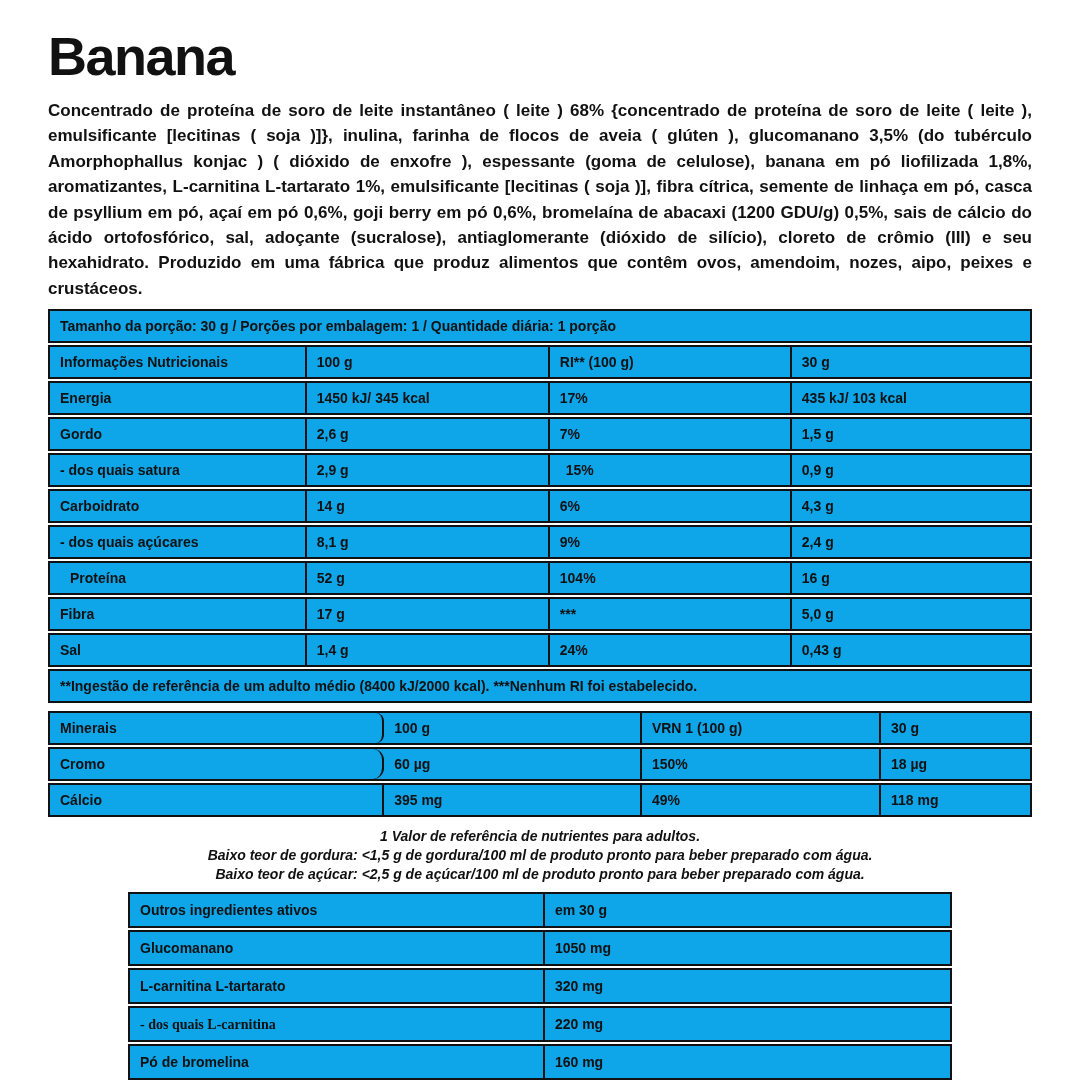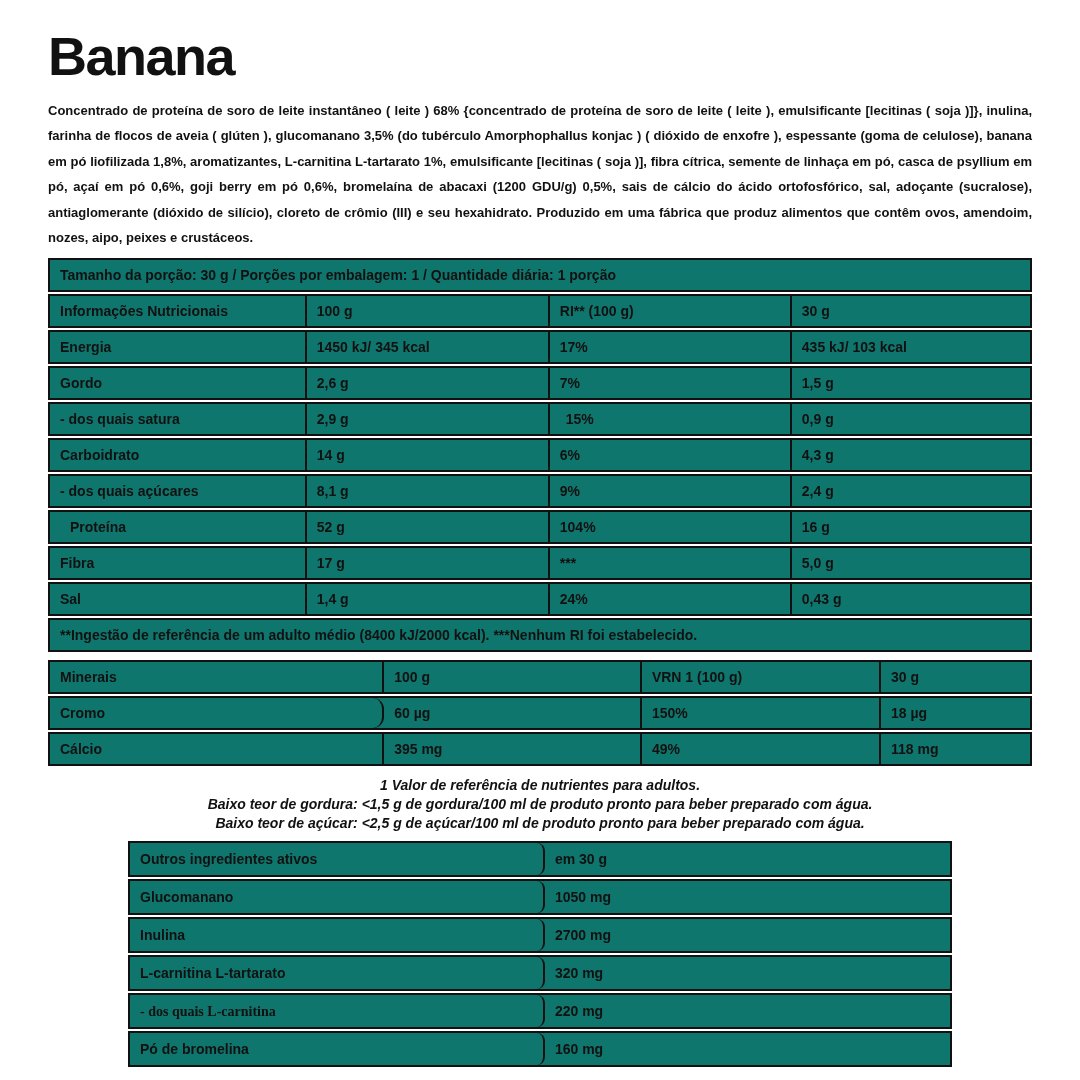--- a/index.html
+++ b/index.html
@@ -15,50 +15,50 @@
   .title {
     font-size: 54px;
     font-weight: 700;
     letter-spacing: -1.5px;
     line-height: 60px;
     color: #111111;
   }
 
   .ingredients {
     margin-top: 12px;
-    font-size: 13px;
+    font-size: 17px;
     font-weight: 700;
     line-height: 25.4px;
     text-align: justify;
     color: #111111;
   }
 
   .tbl { margin-top: 8px; }
   .t-row {
     display: flex;
     border: 2px solid #111111;
     margin-bottom: 2px;
-    background: #0f766e;
+    background: #0ea5e9;
   }
   .t-row:last-child { margin-bottom: 0; }
   .t-cell {
     display: flex;
     align-items: center;
     padding: 5px 10px;
     min-height: 30px;
     border-right: 2px solid #111111;
     font-size: 14px;
     font-weight: 700;
     line-height: 17px;
     color: #111111;
   }
   .t-cell:last-child { border-right: none; }
   .t-cell.full { width: 100%; border-right: none; }
 
-  .tbl-bottom .t-cell { min-height: 32px; border-radius: 8px; }
+  .tbl-bottom .t-cell { min-height: 32px; }
 
   .notes {
     margin-top: 10px;
     text-align: center;
   }
   .note-line {
     font-size: 14px;
     font-weight: 700;
     font-style: italic;
     line-height: 19px;
@@ -137,21 +137,21 @@
         <div class="t-cell" style="width: 24.7%;">24%</div>
         <div class="t-cell" style="width: 24.3%;">0,43 g</div>
       </div>
       <div class="t-row">
         <div class="t-cell full">**Ingestão de referência de um adulto médio (8400 kJ/2000 kcal). ***Nenhum RI foi estabelecido.</div>
       </div>
     </div>
 
   <div class="tbl">
       <div class="t-row">
-        <div class="t-cell" style="width: 34.1%;">Minerais</div>
+        <div class="t-cell" style="width: 34.1%; border-radius: 8px;">Minerais</div>
         <div class="t-cell" style="width: 26.3%;">100 g</div>
         <div class="t-cell" style="width: 24.4%;">VRN 1 (100 g)</div>
         <div class="t-cell" style="width: 15.2%;">30 g</div>
       </div>
       <div class="t-row">
         <div class="t-cell" style="width: 34.1%; border-radius: 11px;">Cromo</div>
         <div class="t-cell" style="width: 26.3%;">60 µg</div>
         <div class="t-cell" style="width: 24.4%;">150%</div>
         <div class="t-cell" style="width: 15.2%;">18 µg</div>
       </div>
@@ -172,24 +172,20 @@
   <div class="tbl tbl-bottom">
       <div class="t-row">
         <div class="t-cell" style="width: 50.6%;">Outros ingredientes ativos</div>
         <div class="t-cell" style="width: 49.4%;">em 30 g</div>
       </div>
       <div class="t-row">
         <div class="t-cell" style="width: 50.6%;">Glucomanano</div>
         <div class="t-cell" style="width: 49.4%;">1050 mg</div>
       </div>
       <div class="t-row">
-        <div class="t-cell" style="width: 50.6%;">Inulina</div>
-        <div class="t-cell" style="width: 49.4%;">2700 mg</div>
-      </div>
-      <div class="t-row">
         <div class="t-cell" style="width: 50.6%;">L-carnitina L-tartarato</div>
         <div class="t-cell" style="width: 49.4%;">320 mg</div>
       </div>
       <div class="t-row">
         <div class="t-cell" style="width: 50.6%; font-family: Liberation Serif, serif;">- dos quais L-carnitina</div>
         <div class="t-cell" style="width: 49.4%;">220 mg</div>
       </div>
       <div class="t-row">
         <div class="t-cell" style="width: 50.6%;">Pó de bromelina</div>
         <div class="t-cell" style="width: 49.4%;">160 mg</div>

